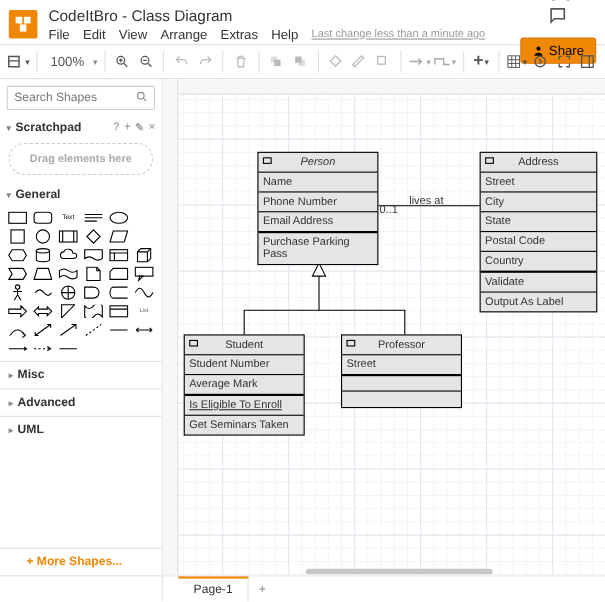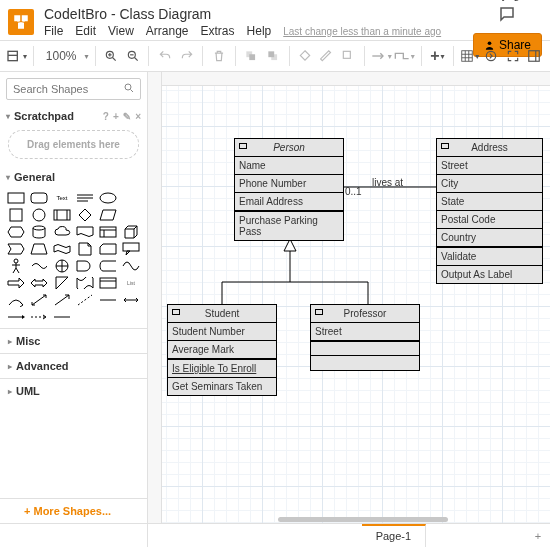--- a/index.html
+++ b/index.html
@@ -43,21 +43,21 @@
     background-size: 60px 60px, 60px 60px, 12px 12px, 12px 12px;
     background-position: -6px -6px, -6px -6px, -6px -6px, -6px -6px;
   }
   .uml { position: absolute; background: #e5e5e5; border: 1px solid #000; font-size: 10px; }
   .uml .hdr { text-align: center; padding: 3px 4px; border-bottom: 1px solid #000; position: relative; }
   .uml .hdr .box { position: absolute; left: 4px; top: 4px; width: 8px; height: 6px; border: 1px solid #000; }
   .uml .row { padding: 3px 4px; border-bottom: 1px solid #000; }
   .uml .row:last-child { border-bottom: none; }
   .uml .emprow { height: 14px; border-bottom: 1px solid #000; }
   .label { position: absolute; font-size: 10px; background: transparent; }
-  .footer { height: 24px; border-top: 1px solid #e0e0e0; display: flex; align-items: center; justify-content: space-between; }
+  .footer { height: 24px; border-top: 1px solid #e0e0e0; display: flex; align-items: center; }
   .tab { height: 100%; display: flex; align-items: center; padding: 0 14px; border-right: 1px solid #e0e0e0; background: #fff; font-size: 11px; position: relative; }
   .tab.active { border-top: 2px solid #f08705; margin-top: -1px; }
   .addtab { width: 24px; display: flex; align-items: center; justify-content: center; color: #888; }
   .scrollthumb { position:absolute; bottom:1px; left:130px; width:170px; height:5px; background:#c7c7c7; border-radius:3px;}
   .hruler { position:absolute; top:0; left:0; right:0; height:14px; background:#f7f7f7; border-bottom:1px solid #e0e0e0;}
   .vruler { position:absolute; top:0; left:0; bottom:0; width:14px; background:#f7f7f7; border-right:1px solid #e0e0e0;}
   svg.line { position: absolute; overflow: visible; }
   .italic { font-style: italic; }
   .underline { text-decoration: underline; }
 </style>

